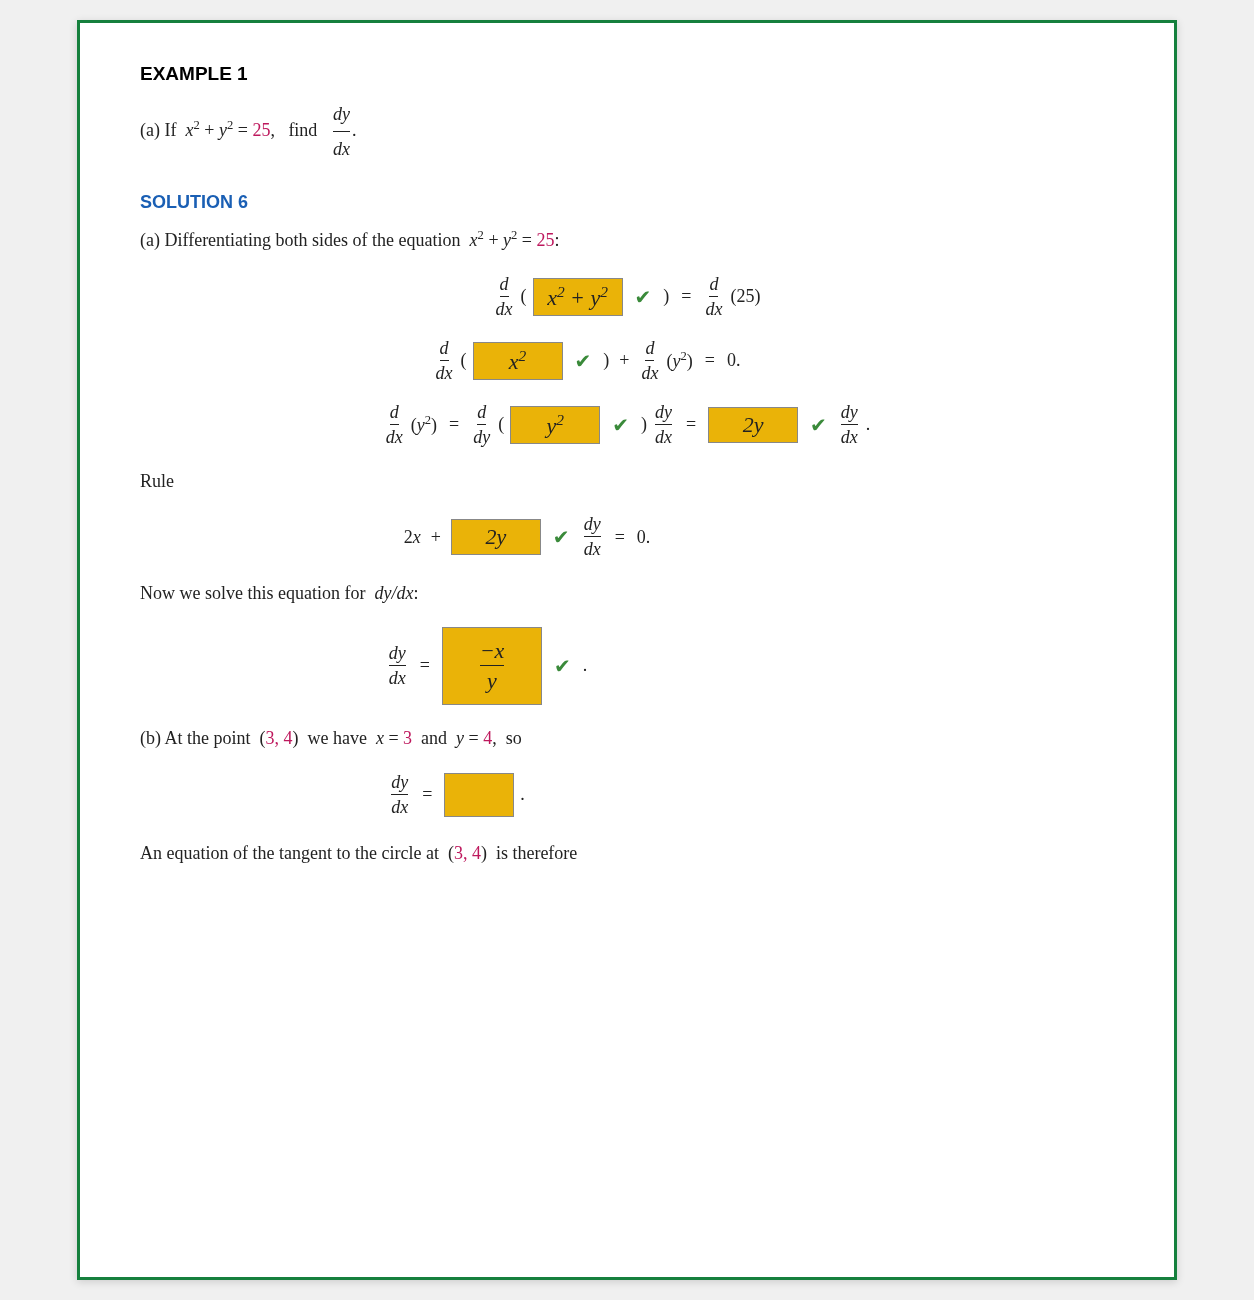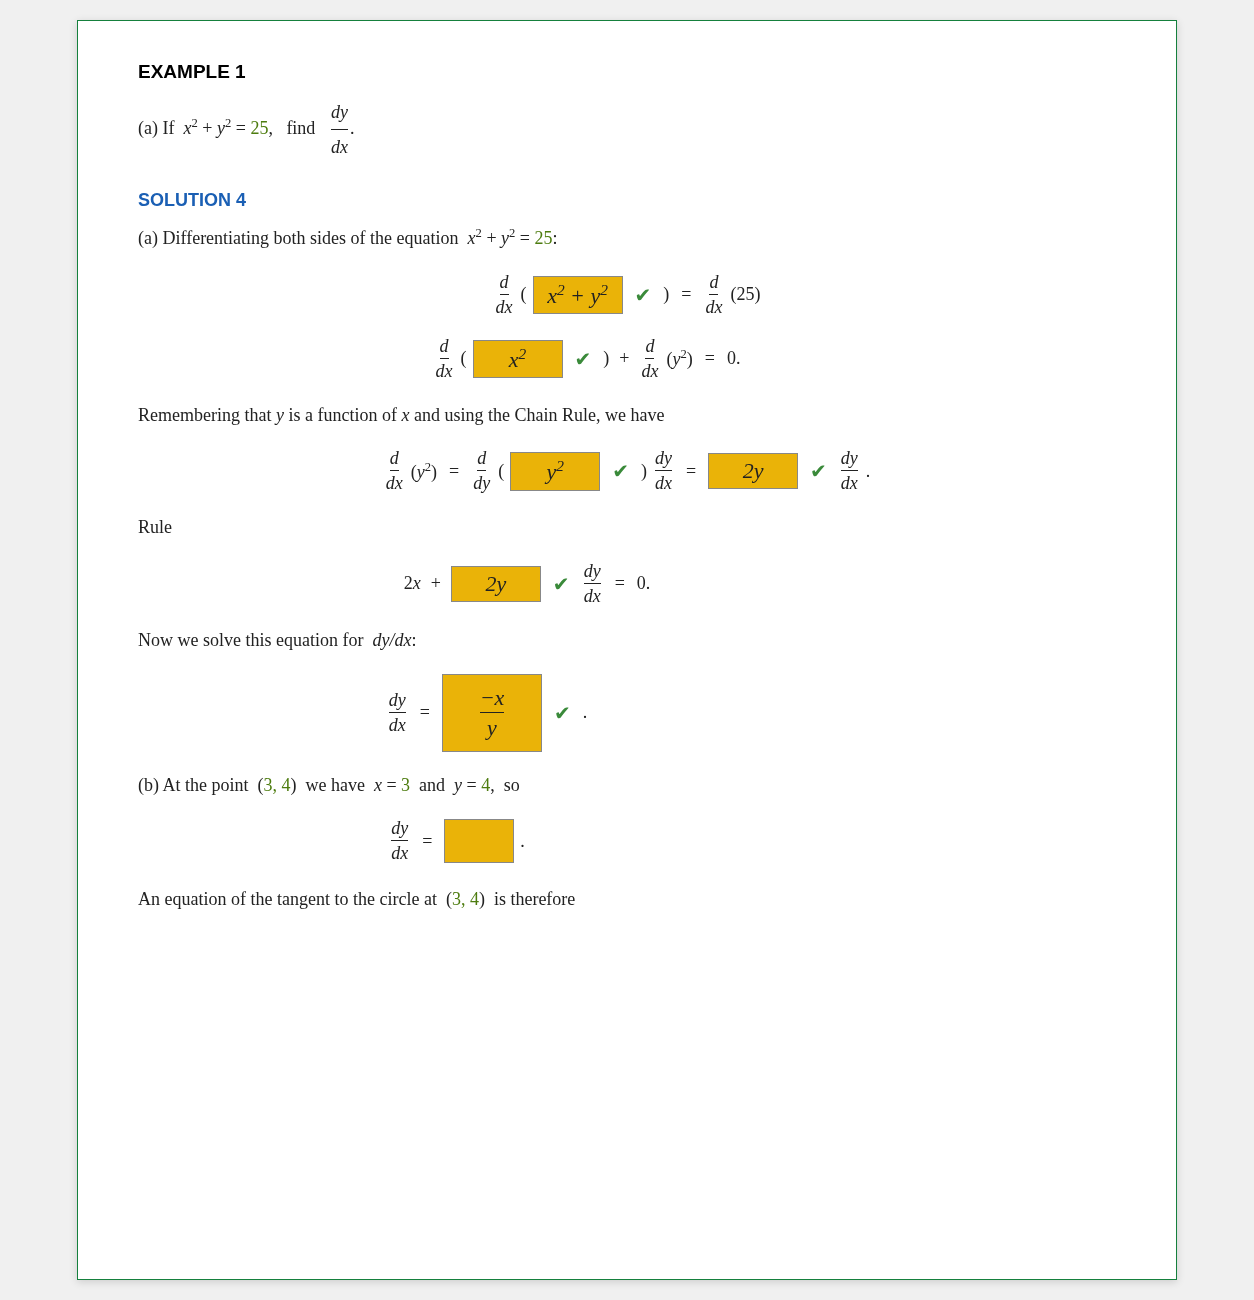--- a/index.html
+++ b/index.html
@@ -10,36 +10,36 @@
       color: #222;
       display: flex;
       justify-content: center;
       padding: 20px;
     }
     .page {
       background: #fff;
       width: 1100px;
       min-height: 1260px;
       padding: 40px 60px 60px 60px;
-      border: 1px solid #15803d;
+      border: 3px solid #15803d;
       box-shadow: 0 2px 8px rgba(0,0,0,0.15);
     }
     .example-title {
       font-weight: bold;
       font-size: 19px;
       color: #000;
       margin-bottom: 14px;
       font-family: Arial, sans-serif;
     }
     .blue-bold {
       color: #1a5fb4;
       font-weight: bold;
       font-family: Arial, sans-serif;
     }
-    .red { color: #4d7c0f; }
+    .red { color: #be185d; }
     p {
       margin-bottom: 18px;
       line-height: 1.7;
     }
     .math-inline {
       display: inline-flex;
       vertical-align: middle;
     }
     .fraction {
       display: inline-flex;
@@ -101,21 +101,21 @@
     (a) If &nbsp;<span class="italic">x</span><sup>2</sup> + <span class="italic">y</span><sup>2</sup> = <span class="red">25</span>,&nbsp;&nbsp; find &nbsp;
     <span class="math-inline">
       <span class="fraction">
         <span class="num">d<span class="italic">y</span></span>
         <span class="den">d<span class="italic">x</span></span>
       </span>
     </span>.
   </p>
 
 
-  <div class="blue-bold section-gap" style="margin-bottom:12px;">SOLUTION 4</div>
+  <div class="blue-bold section-gap" style="margin-bottom:12px;">SOLUTION 6</div>
 
   <p>
     (a) Differentiating both sides of the equation &nbsp;<span class="italic">x</span><sup>2</sup> + <span class="italic">y</span><sup>2</sup> = <span class="red">25</span>:
   </p>
 
   <div class="center-block">
     <span class="math-inline">
       <span class="fraction">
         <span class="num">d</span>
         <span class="den">d<span class="italic">x</span></span>
@@ -151,23 +151,20 @@
       <span class="fraction">
         <span class="num">d</span>
         <span class="den">d<span class="italic">x</span></span>
       </span>
     </span>
     <span>(<span class="italic">y</span><sup>2</sup>)</span>
     <span class="eq">=</span>
     <span>0.</span>
   </div>
 
-  <p style="margin-top:10px;">
-    Remembering that <span class="italic">y</span> is a function of <span class="italic">x</span> and using the Chain Rule, we have
-  </p>
 
   <div class="center-block">
     <span class="math-inline">
       <span class="fraction">
         <span class="num">d</span>
         <span class="den">d<span class="italic">x</span></span>
       </span>
     </span>
     <span>(<span class="italic">y</span><sup>2</sup>)</span>
     <span class="eq">=</span>

